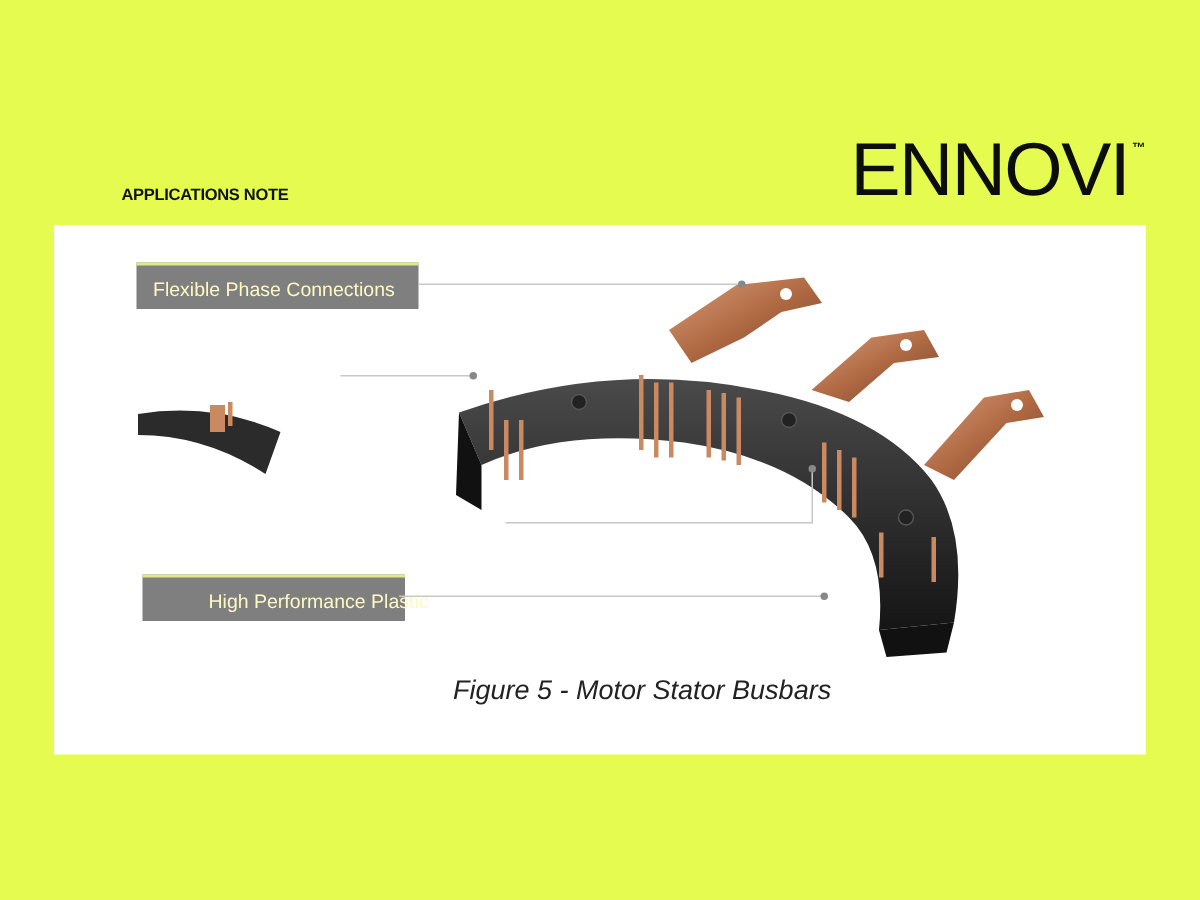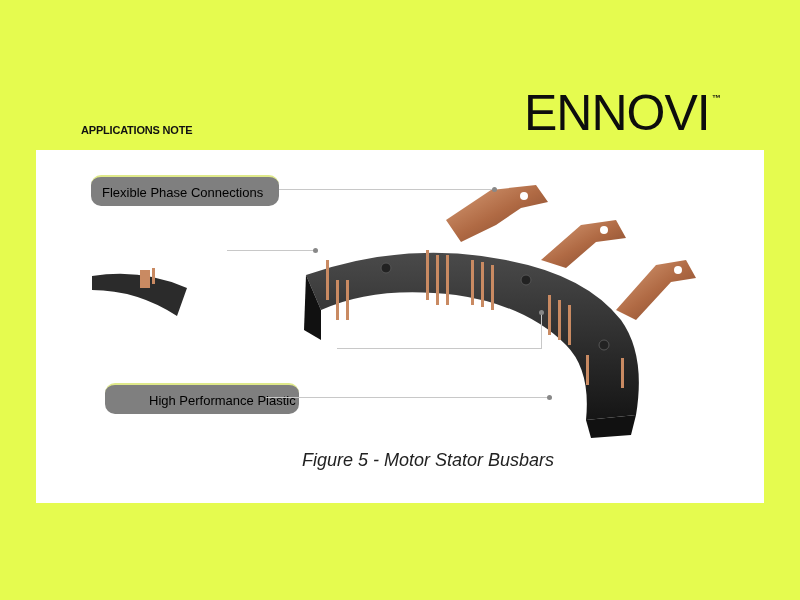--- a/index.html
+++ b/index.html
@@ -1,21 +1,21 @@
 <!DOCTYPE html>
 <html><head>
 <meta charset="utf-8">
 <style>
   html,body{margin:0;padding:0;}
   body{width:800px;height:600px;background:#e5fb4f;position:relative;overflow:hidden;font-family:"Liberation Sans",sans-serif;}
   .note-label{position:absolute;left:53px;top:124px;font-size:11px;font-weight:bold;color:#111;letter-spacing:-0.2px;margin-left:28px;}
-  .logo{position:absolute;left:524px;top:88px;font-size:50px;font-weight:normal;color:#0d0d0d;letter-spacing:-1px;line-height:1;font-family:"Liberation Sans",sans-serif;}
+  .logo{position:absolute;left:567px;top:88px;font-size:50px;font-weight:normal;color:#0d0d0d;letter-spacing:-1px;line-height:1;font-family:"Liberation Sans",sans-serif;}
   .logo .tm{font-size:9px;vertical-align:top;position:relative;top:6px;margin-left:2px;font-weight:bold;}
   .panel{position:absolute;left:36px;top:150px;width:728px;height:353px;background:#fff;}
-  .callout{position:absolute;height:31px;background:#7f7f7f;border-top:2px solid #dfe98a;color:#000000;font-size:13px;line-height:31px;padding:0 11px;box-sizing:border-box;white-space:nowrap;border-radius:10px;}
+  .callout{position:absolute;height:31px;background:#7f7f7f;border-top:2px solid #dfe98a;color:#fef9c3;font-size:13px;line-height:31px;padding:0 11px;box-sizing:border-box;white-space:nowrap;}
   .line{position:absolute;height:1px;background:#c8c8c8;}
   .vline{position:absolute;width:1px;background:#c8c8c8;}
   .dot{position:absolute;width:5px;height:5px;border-radius:50%;background:#888;}
   .caption{position:absolute;left:266px;top:300px;font-size:18px;font-style:italic;color:#222;}
   .figure{position:absolute;left:250px;top:30px;}
   .thumb{position:absolute;left:56px;top:118px;}
 </style>
 </head>
 <body>
 
@@ -79,18 +79,18 @@
   <div class="line" style="left:243px;top:39px;width:215px;"></div>
   <div class="dot" style="left:456px;top:37px;"></div>
 
   <div class="line" style="left:191px;top:100px;width:88px;"></div>
   <div class="dot" style="left:277px;top:98px;"></div>
 
   <div class="line" style="left:301px;top:198px;width:205px;"></div>
   <div class="vline" style="left:505px;top:162px;height:36px;"></div>
   <div class="dot" style="left:503px;top:160px;"></div>
 
-  <div class="callout" style="left:69px;top:233px;width:194px;padding-left:44px;"><span>High Performance Plastic</span></div>
+  <div class="callout" style="left:59px;top:233px;width:175px;padding-left:44px;"><span>High Performance Plastic</span></div>
   <div class="line" style="left:230px;top:247px;width:283px;"></div>
   <div class="dot" style="left:511px;top:245px;"></div>
 
   <div class="caption">Figure 5 - Motor Stator Busbars</div>
 </div>
 
 </body></html>

